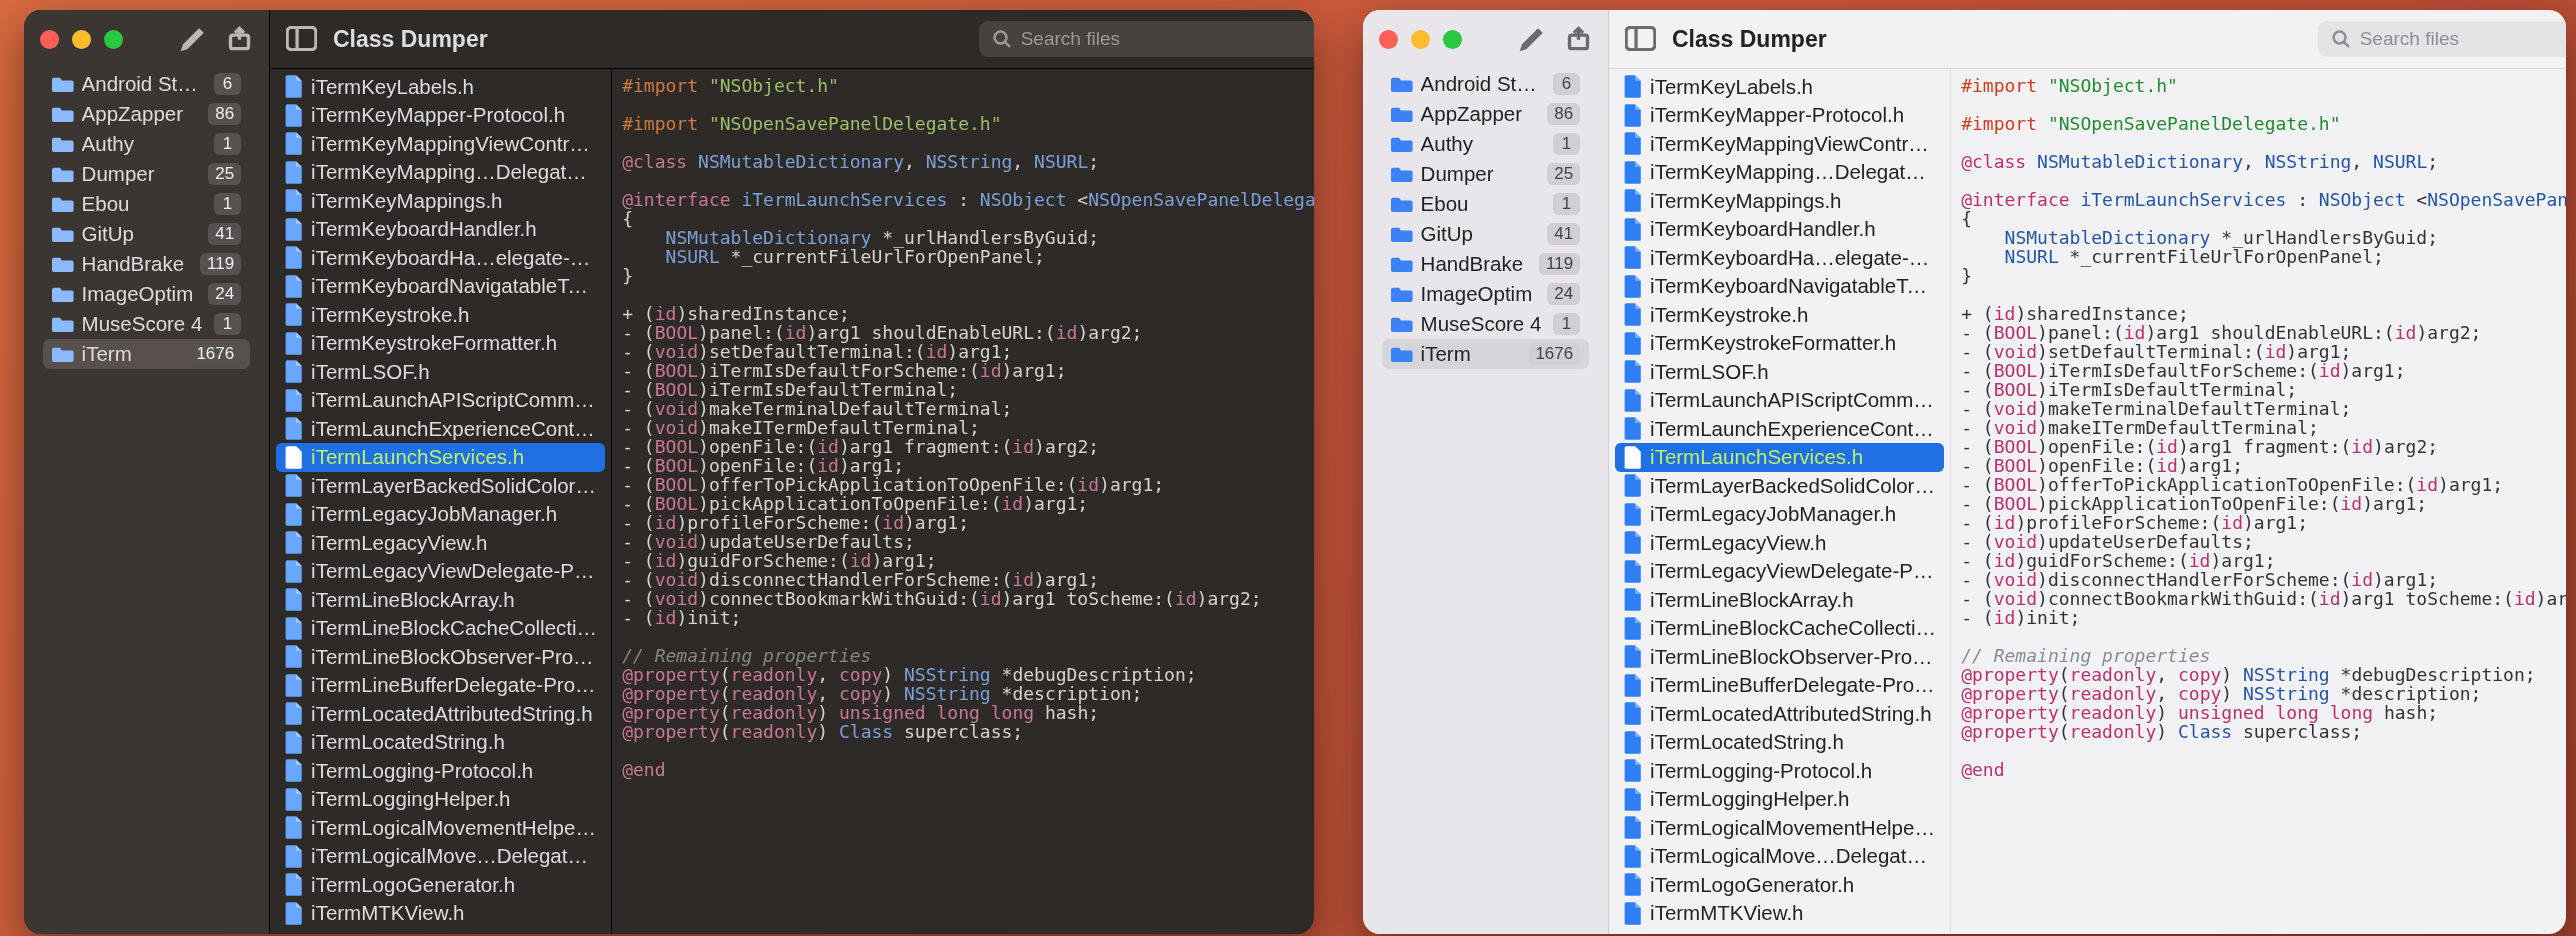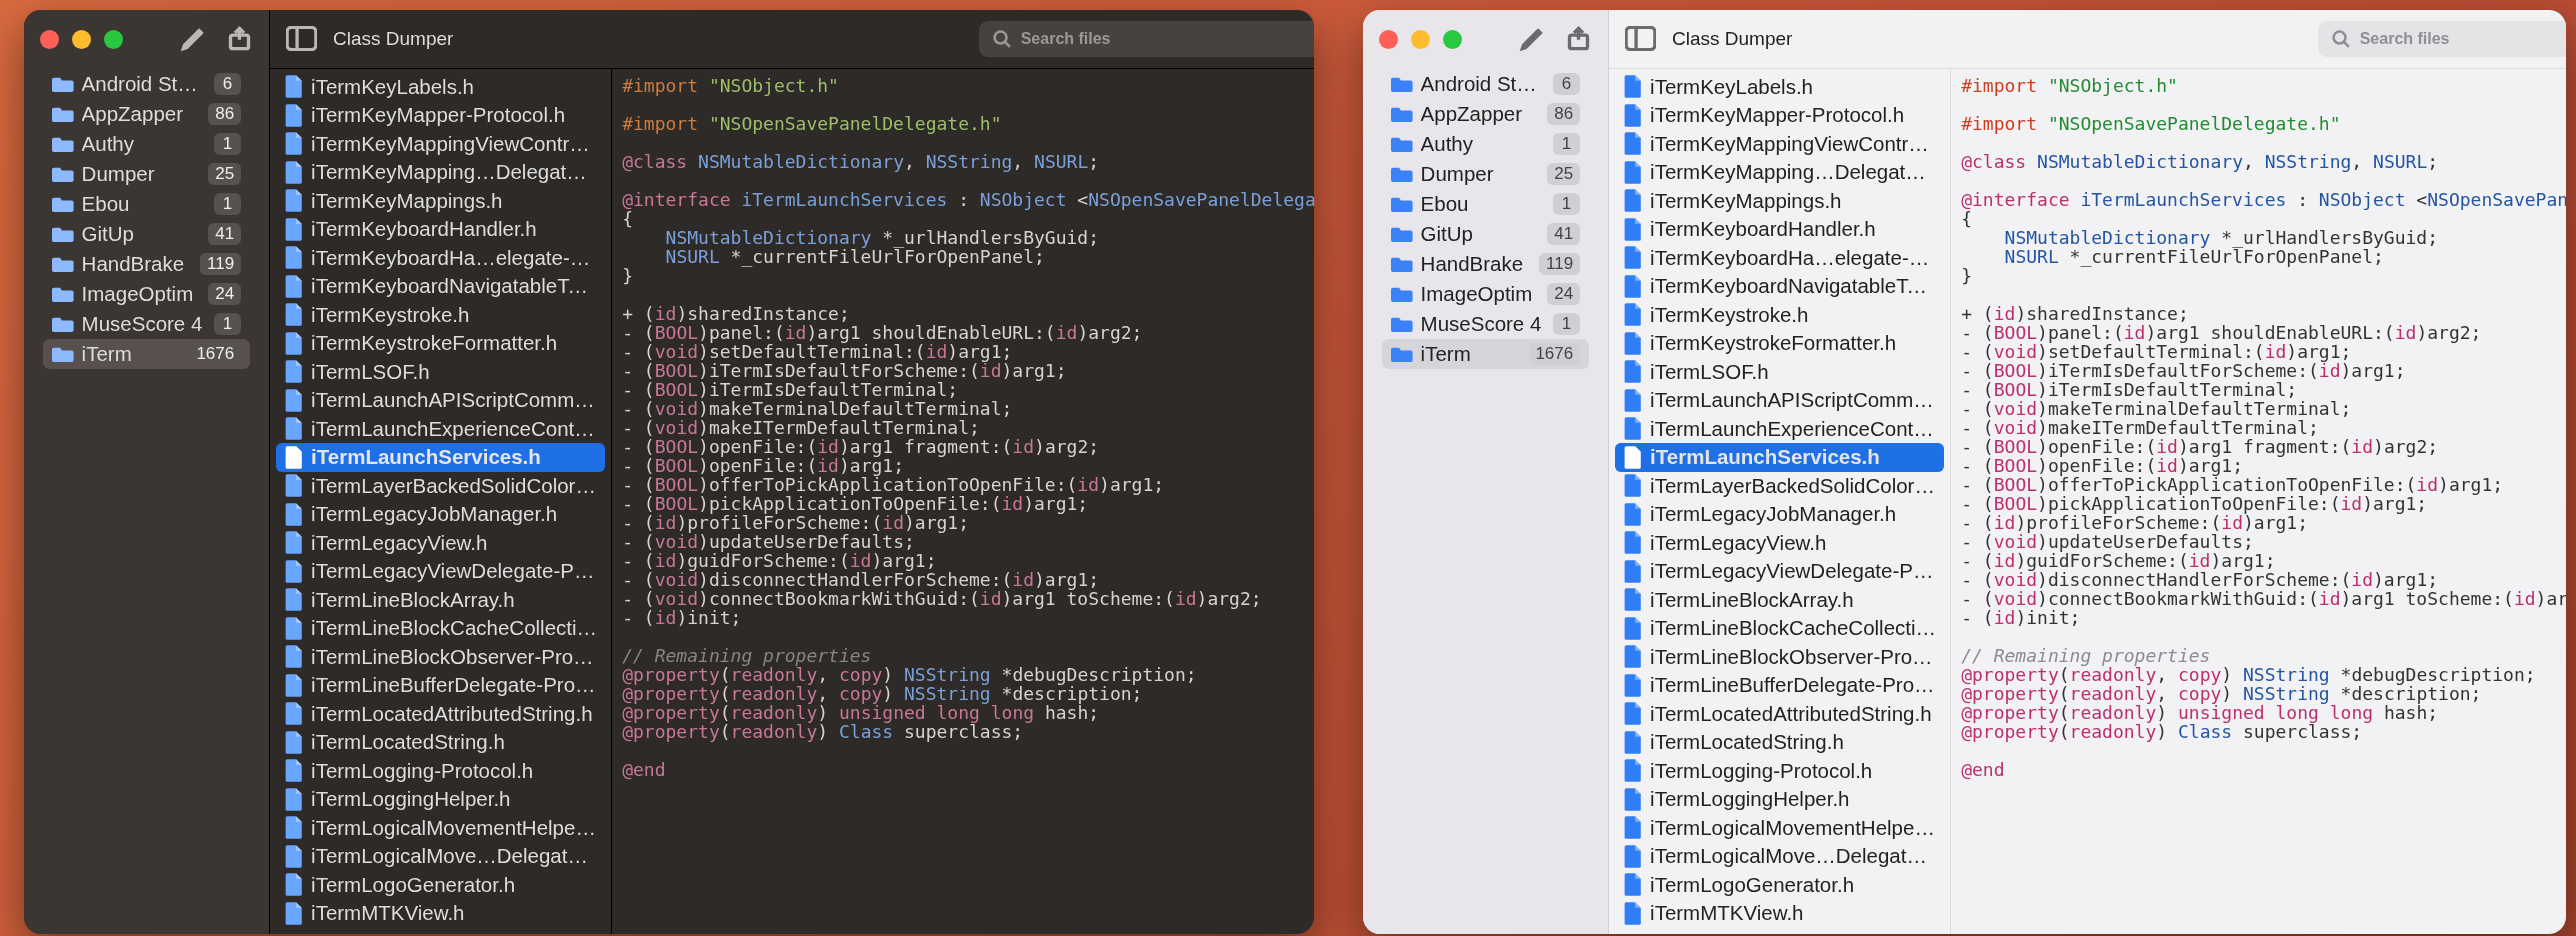--- a/index.html
+++ b/index.html
@@ -83,33 +83,33 @@
   .main-col { flex:1; display:flex; flex-direction:column; height:100%; }
   .main-titlebar {
     height:59px; display:flex; align-items:center;
     padding: 0 16px; gap:16px;
   }
   .dark .main-titlebar { border-bottom:0.6px solid #000; }
   .light .main-titlebar { border-bottom:0.6px solid #dcdcde; }
   .sidebar-toggle svg { width:31px; height:25px; stroke:currentColor; fill:none; stroke-width:3; }
   .dark .sidebar-toggle { color:#bdb7b3; }
   .light .sidebar-toggle { color:#6b6b6e; }
-  .win-title { font-size:19px; font-weight:400; }
+  .win-title { font-size:23px; font-weight:700; }
   .search-wrap {
     margin-left:auto;
     display:flex; align-items:center; gap:8px;
     border-radius:9px;
     height:36px; padding:0 13.7px; width: 364px;
   }
   .dark .search-wrap { background:#454240; color:#9e9892; }
   .light .search-wrap { background:#e4e3e6; color:#8f8f93; }
   .search-wrap svg { width:20.5px; height:20.5px; stroke:currentColor; fill:none; stroke-width:3; }
   .search-wrap input {
     border:none; background:transparent; outline:none;
-    font-size:16px; color:inherit; flex:1;font-weight:bold;
+    font-size:19px; color:inherit; flex:1;
   }
   .search-wrap input::placeholder { color:inherit; }
 
   .main-body { flex:1; display:flex; overflow:hidden; }
 
   
   .file-col {
     width: 342px; flex:0 0 342px;
     overflow:hidden;
   }
@@ -119,21 +119,21 @@
   .file-item {
     height:28.5px; display:flex; align-items:center;
     gap:8px; padding:0 8px; border-radius:5.7px;
     font-size:20.5px; cursor:pointer;
     white-space:nowrap; overflow:hidden;
   }
   .file-item .doc-ico { width:19.4px; height:23px; flex:0 0 19.4px; }
   .dark .file-item .doc-ico { fill:#68a6ff; }
   .light .file-item .doc-ico { fill:#2f7ef5; }
   .file-item .fname { overflow:hidden; text-overflow:ellipsis; }
-  .file-item.selected { background:#1f6fe5; color:#e5e5e5;font-weight:bold; }
+  .file-item.selected { background:#1f6fe5; color:#bef264; }
   .file-item.selected .doc-ico { fill:#fff; }
 
   
   .code-pane {
     flex:1; overflow:hidden;
     font-family: ui-monospace, SFMono-Regular, Menlo, Consolas, monospace;
     font-size:18px; line-height:19px;
     padding: 6.8px 10.2px;
     white-space: pre;
   }

